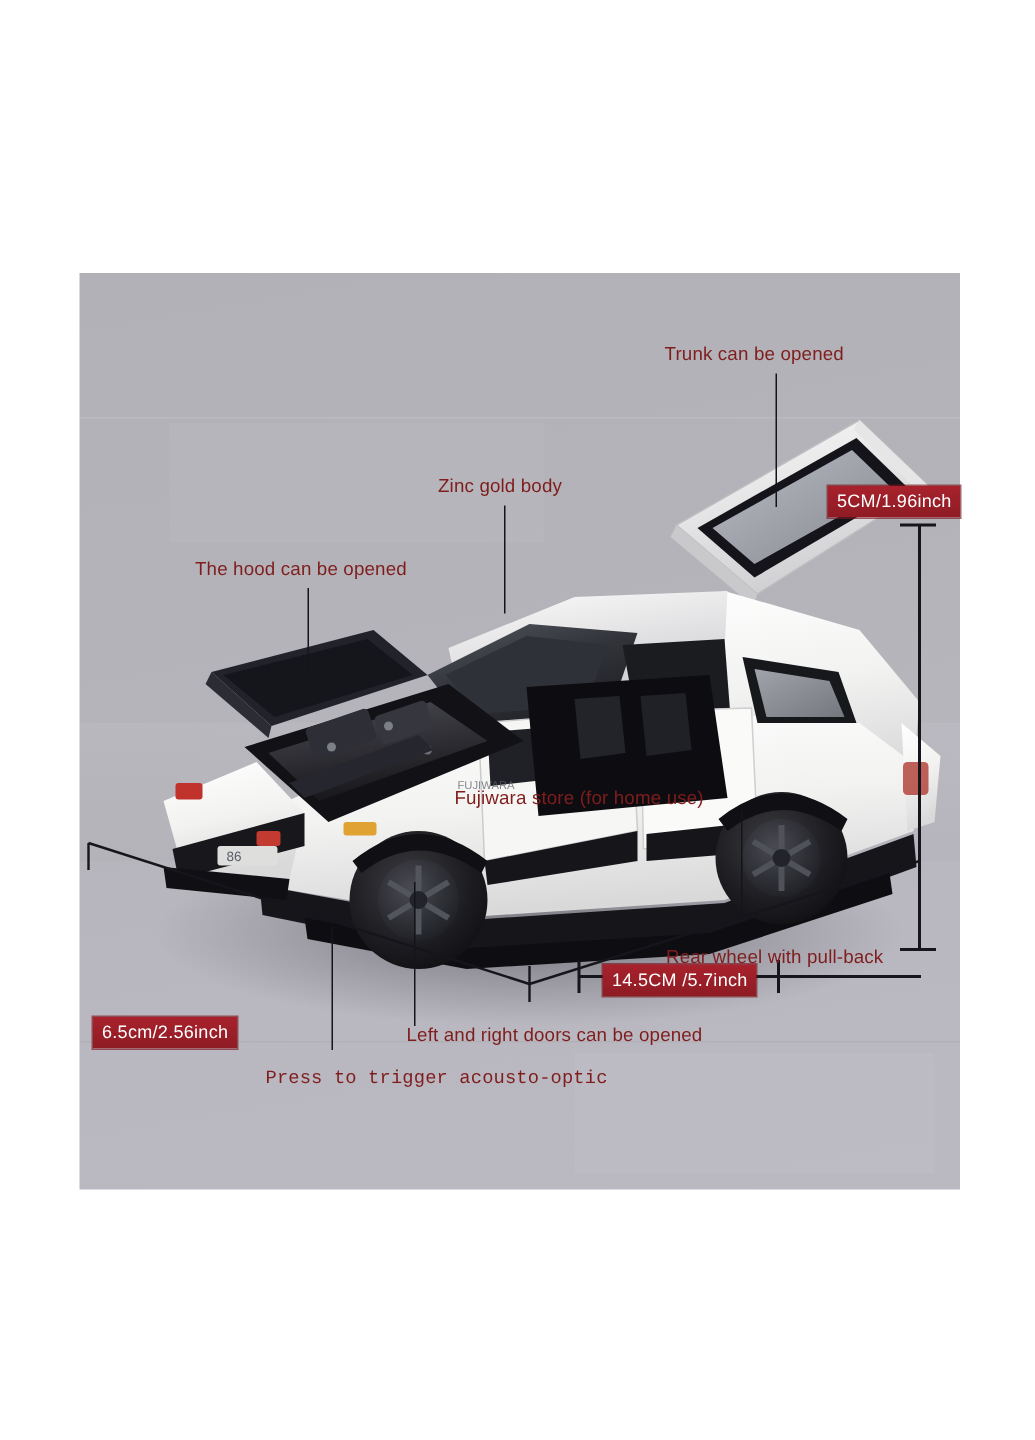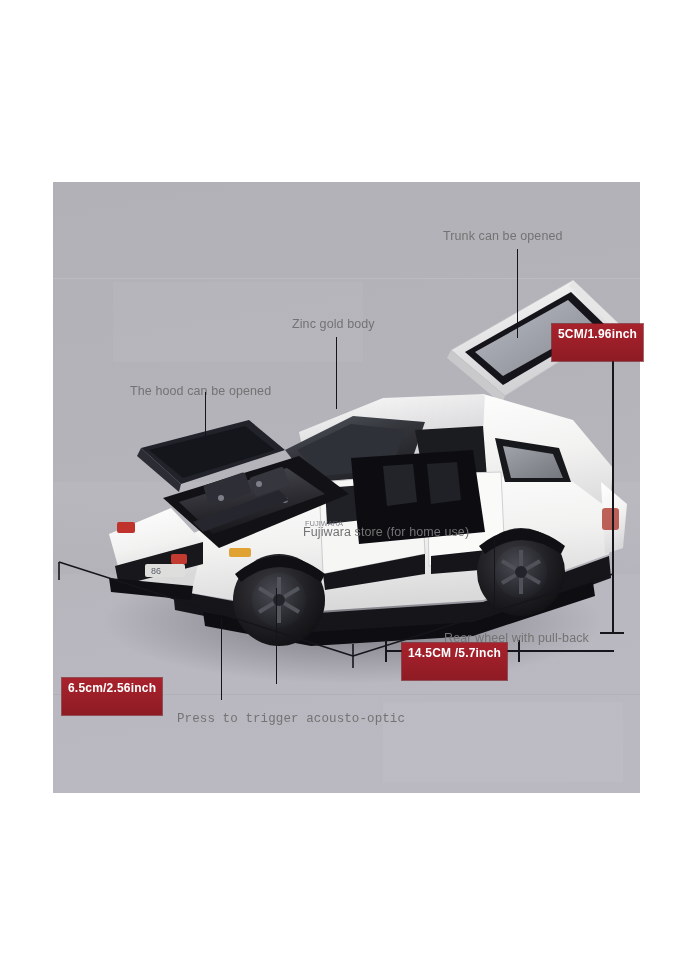--- a/index.html
+++ b/index.html
@@ -18,31 +18,31 @@
   .seam.s1{top:96px;height:1px;background:rgba(255,255,255,.12);}
   .seam.s2{top:300px;height:92px;background:linear-gradient(180deg,rgba(255,255,255,.05),rgba(0,0,0,.015));}
   .seam.s3{top:512px;height:1px;background:rgba(0,0,0,.045);}
   .patch{position:absolute;background:rgba(255,255,255,.05);}
 
   
   #car{position:absolute;left:0;top:0;width:587px;height:611px;}
 
   
   .anno{
-    position:absolute;color:#737373;font-size:12.5px;line-height:1.15;
+    position:absolute;color:#7f1d1d;font-size:12.5px;line-height:1.15;
     white-space:nowrap;letter-spacing:.1px;
   }
   
   .lead{position:absolute;background:#14141a;}
   .lead.v{width:1.4px;}
 
   
   .badge{
-    position:absolute;color:#fff;font-weight:bold;font-size:12px;
-    padding:3px 6px 20px;white-space:nowrap;letter-spacing:.2px;
+    position:absolute;color:#fff;font-weight:normal;font-size:12px;
+    padding:3px 6px 4px;white-space:nowrap;letter-spacing:.2px;
     background:linear-gradient(180deg,#a8222c 0%,#8e1b24 100%);
     box-shadow:0 0 0 1px rgba(120,20,28,.65);
   }
 
   
   .dimline{position:absolute;background:#15151b;}
   .dimline.v{width:1.6px;}
   .cap{position:absolute;background:#15151b;height:1.6px;}
   .capv{position:absolute;background:#15151b;width:1.6px;}
 </style>
@@ -232,28 +232,29 @@
     </svg>
 
   </div>
 
   <div class="anno" style="left:443px;top:229px;">Trunk can be opened</div>
   <div class="lead v" style="left:517px;top:249px;height:89px;"></div>
 
   <div class="anno" style="left:292px;top:317px;">Zinc gold body</div>
   <div class="lead v" style="left:336px;top:337px;height:72px;"></div>
 
-  <div class="anno" style="left:130px;top:372px;margin-top:12px;">The hood can be opened</div>
+  <div class="anno" style="left:130px;top:372px;">The hood can be opened</div>
   <div class="lead v" style="left:205px;top:392px;height:60px;"></div>
 
   <div class="anno" style="left:303px;top:525px;text-align:center;">Fujiwara store (for home use)</div>
 
   <div class="anno" style="left:444px;top:631px;">Rear wheel with pull-back</div>
   <div class="lead v" style="left:494px;top:540px;height:70px;"></div>
 
+  <div class="anno" style="left:271px;top:683px;">Left and right doors can be opened</div>
   <div class="lead v" style="left:276px;top:588px;height:96px;"></div>
 
   <div class="anno" style="left:177px;top:712px;font-family:Liberation Mono, monospace;">Press to trigger acousto-optic</div>
   <div class="lead v" style="left:221px;top:618px;height:82px;"></div>
 
   <div class="badge" style="left:552px;top:324px;">5CM/1.96inch</div>
 
   <div class="badge" style="left:62px;top:678px;">6.5cm/2.56inch</div>
 
   <div class="badge" style="left:402px;top:643px;">14.5CM /5.7inch</div>

